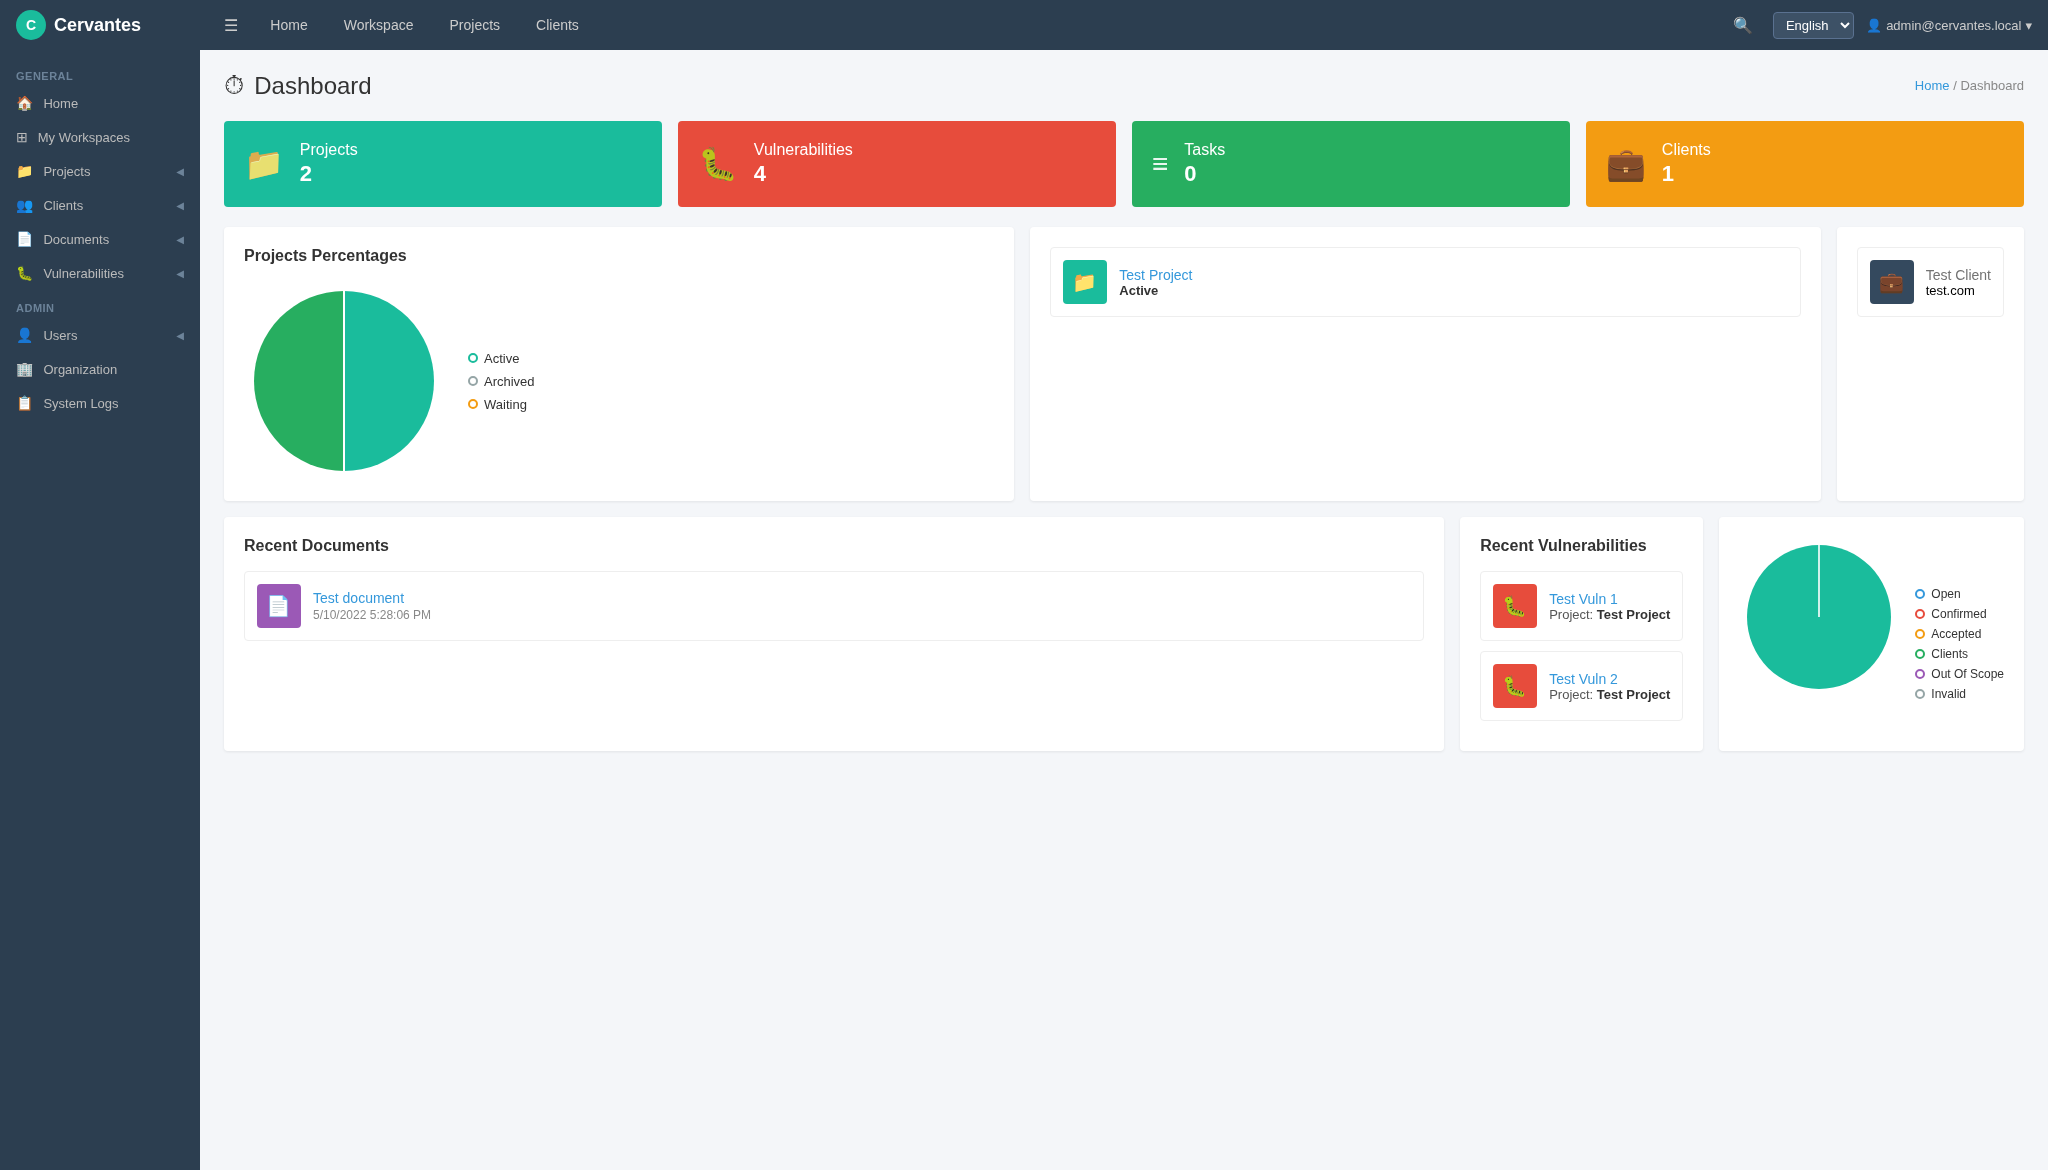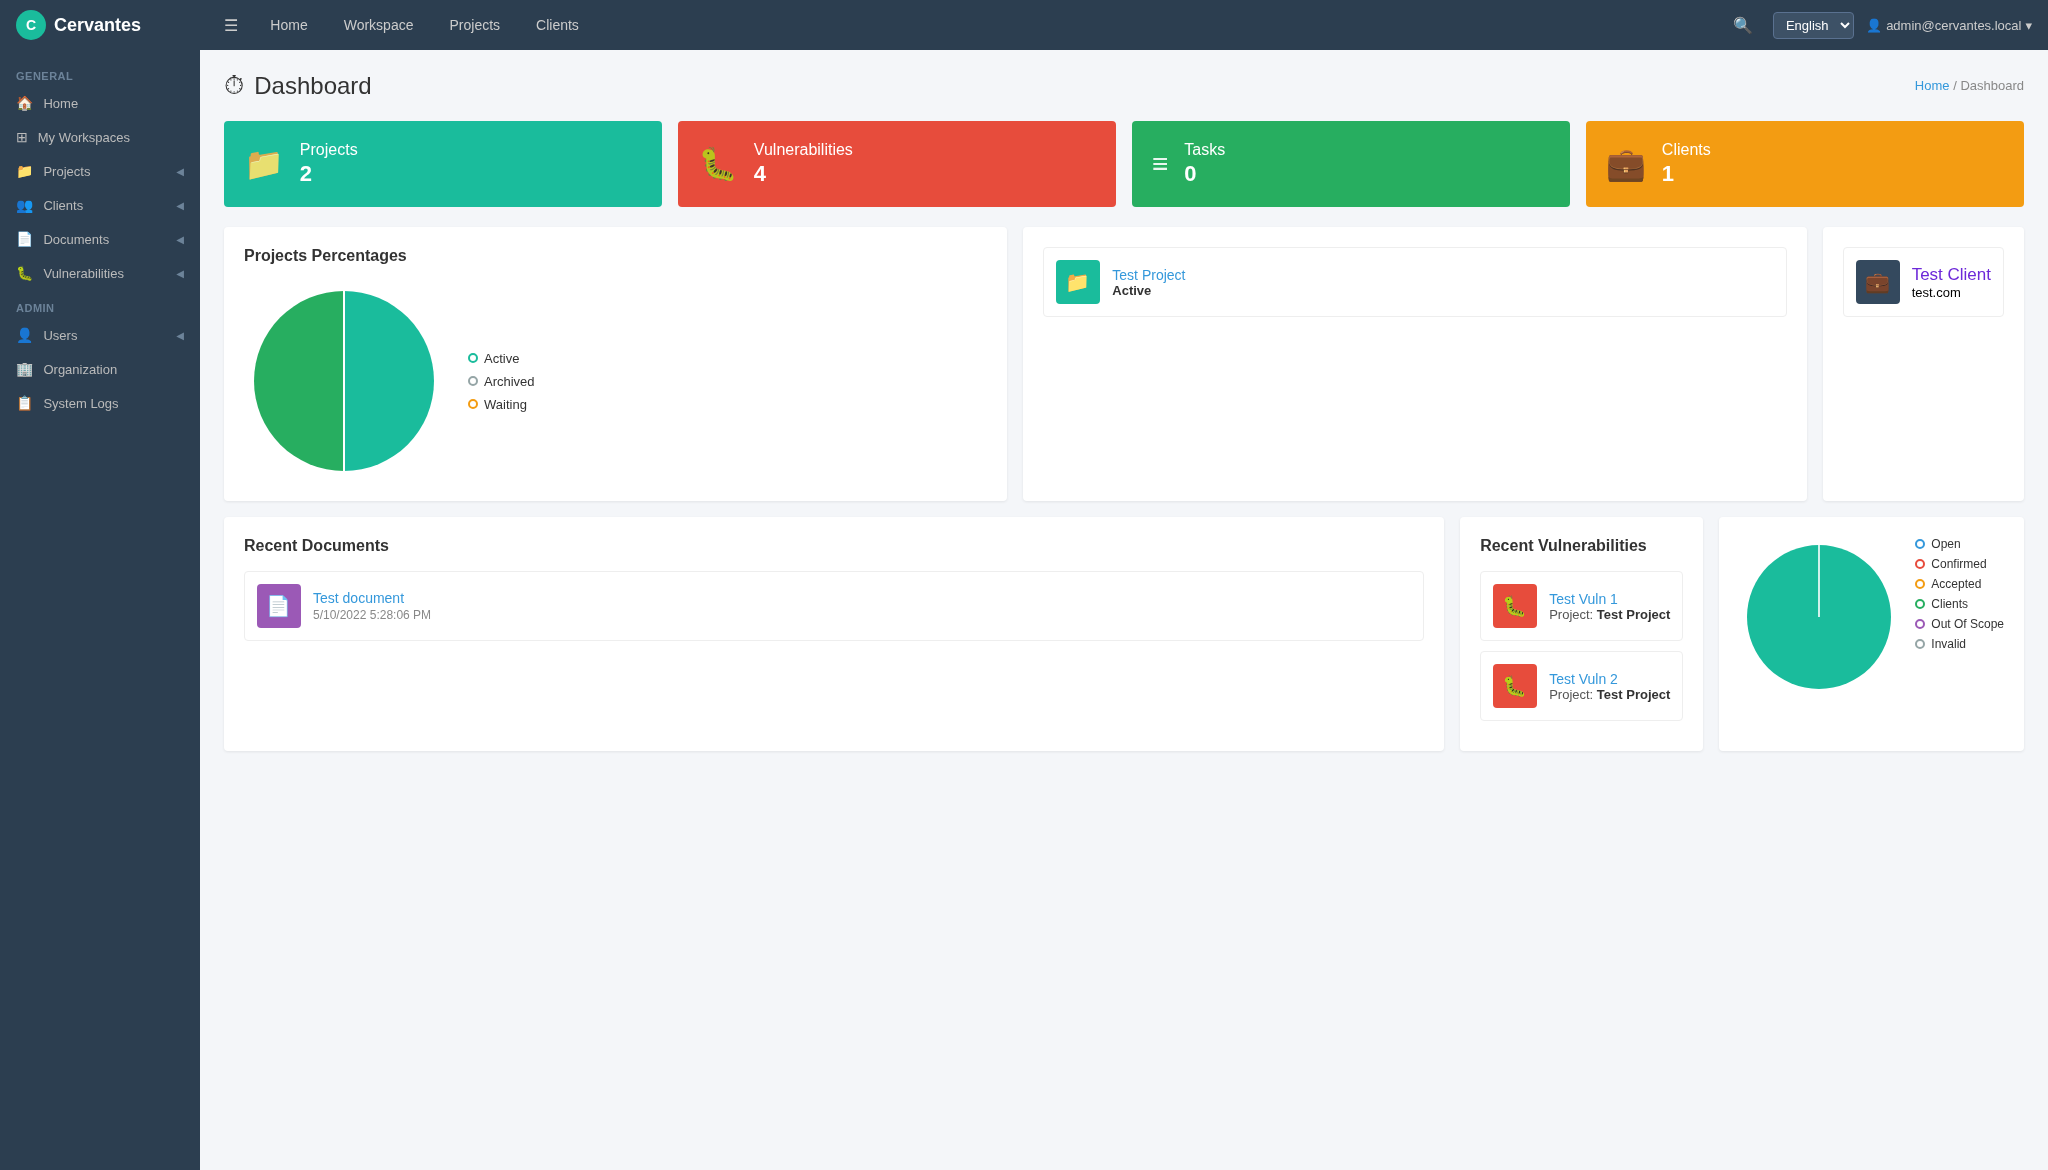--- a/index.html
+++ b/index.html
@@ -275,22 +275,22 @@
     }
     .client-icon-box {
       width: 44px; height: 44px;
       background: #34495e;
       border-radius: 4px;
       display: flex; align-items: center; justify-content: center;
       color: #fff;
       font-size: 20px;
     }
     .client-name {
-      font-size: 17px;
-      color: #6d28d9;
+      font-size: 14px;
+      color: #737373;
       font-weight: 500;
       cursor: pointer;
     }
     .client-domain {
       font-size: 13px;
       color: #000000;
     }
 
     
     .panel-row2 {
@@ -358,21 +358,21 @@
       color: #555;
     }
     .vuln-project span { font-weight: 600; color: #333; }
 
     
     .vuln-status-panel {
       grid-column: 3;
     }
     .vuln-chart-area {
       display: flex;
-      align-items: flex-start;
+      align-items: flex-end;
       gap: 16px;
     }
     .vuln-legend {
       display: flex;
       flex-direction: column;
       gap: 6px;
     }
     .vuln-legend-item {
       display: flex;
       align-items: center;

